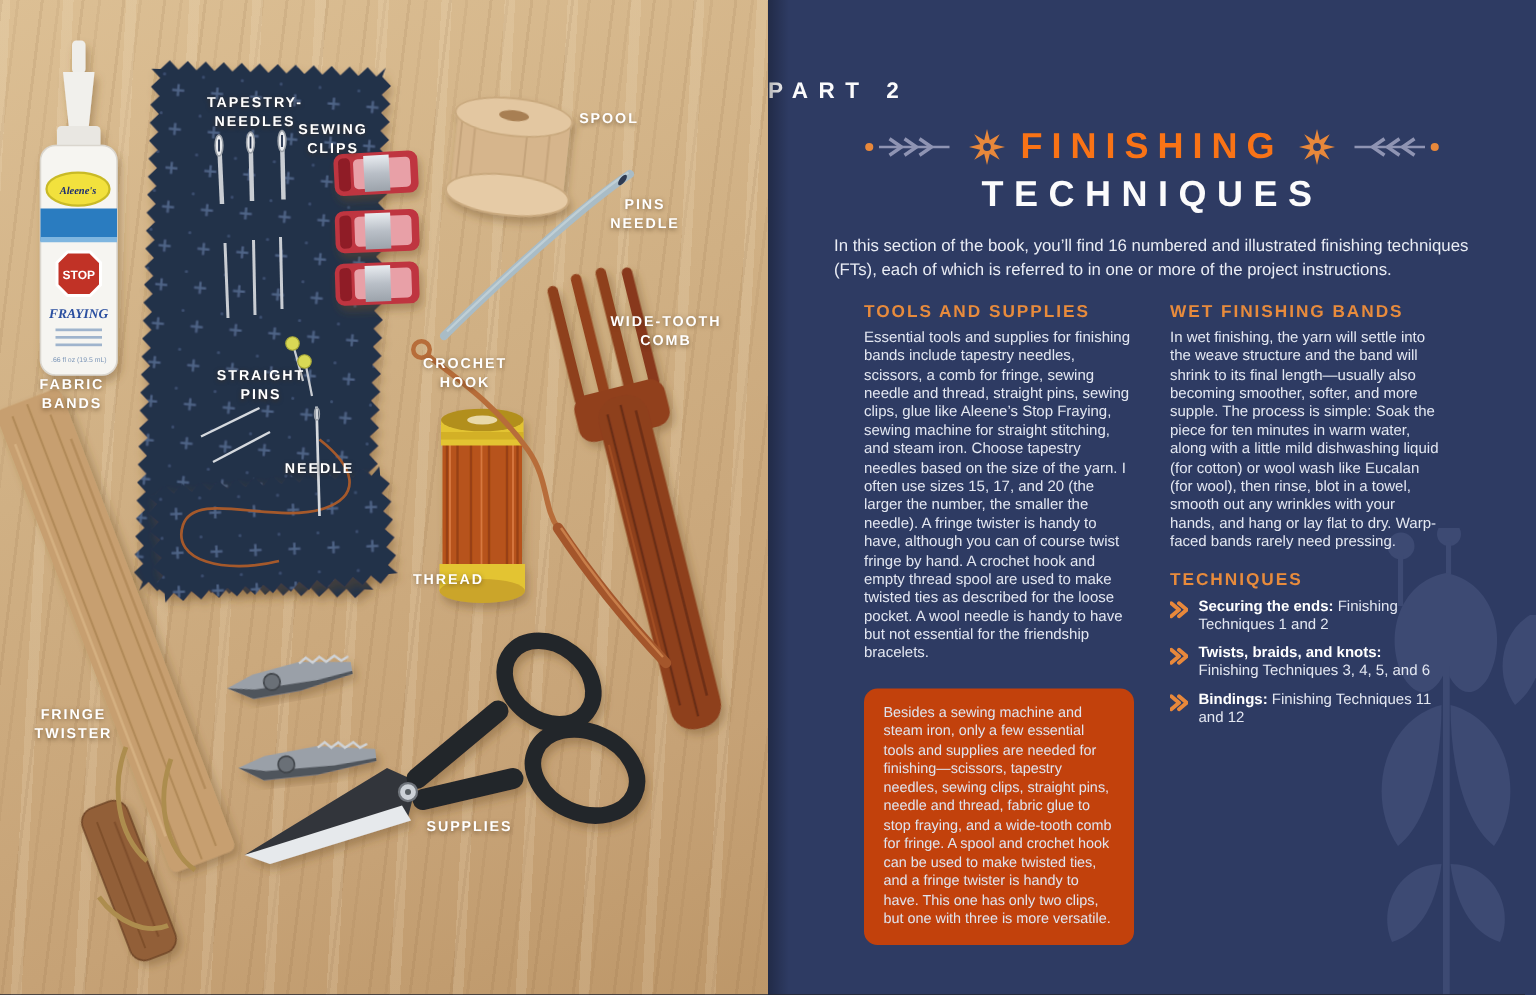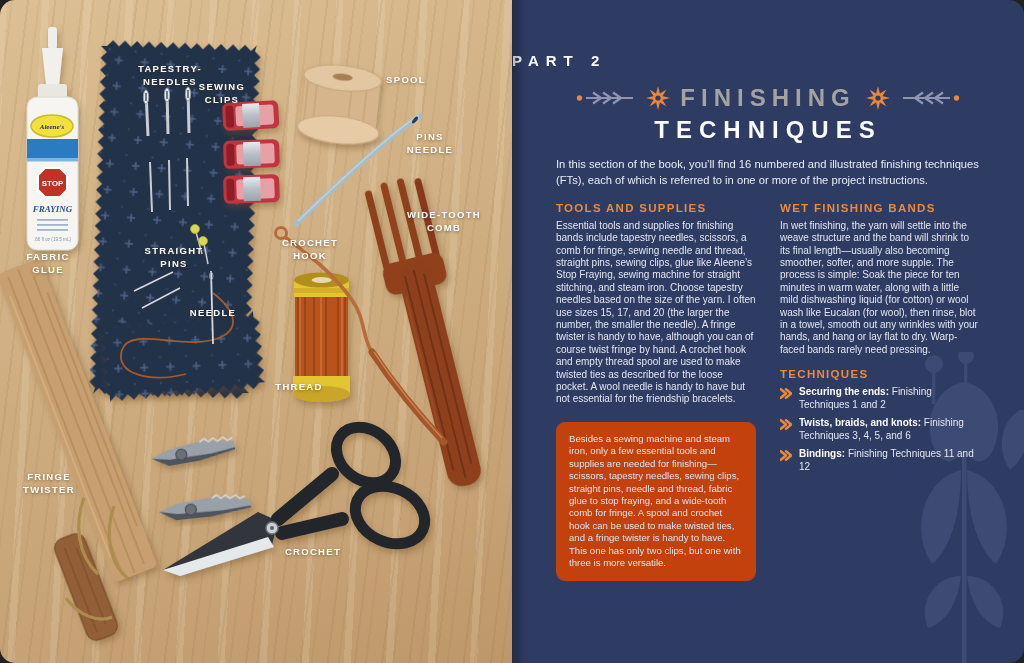--- a/index.html
+++ b/index.html
@@ -1,37 +1,37 @@
 <!DOCTYPE html>
 <html><head>
 <meta charset="utf-8">
 <style>
   html,body{margin:0;padding:0;background:#222;}
   #spread{position:relative;width:1024px;height:663px;overflow:hidden;display:flex;
-          font-family:"Liberation Sans",sans-serif;border-radius:15px;}
+          font-family:"Liberation Sans",sans-serif;}
   
   #photo{position:relative;width:512px;height:663px;overflow:hidden;
     background:
       repeating-linear-gradient(97deg, rgba(122,85,48,.10) 0 2px, rgba(0,0,0,0) 2px 11px, rgba(122,85,48,.07) 11px 13px, rgba(0,0,0,0) 13px 27px),
       repeating-linear-gradient(93deg, rgba(255,242,216,.15) 0 7px, rgba(0,0,0,0) 7px 42px),
       linear-gradient(160deg,#dcbf94 0%,#d0b084 40%,#c6a276 78%,#bd9769 100%);}
   #photo svg.tools{position:absolute;left:0;top:0;}
   .plabel{position:absolute;color:#fff;font-size:9.5px;font-weight:bold;letter-spacing:1.3px;
           line-height:1.4;text-align:center;text-shadow:0 1px 3px rgba(70,45,20,.55);z-index:5;}
   
   #page{position:relative;width:512px;height:663px;background:#2E3B63;color:#E6E9F2;overflow:hidden;}
   #page .content{position:relative;z-index:2;}
   #gutter{position:absolute;left:512px;top:0;width:14px;height:663px;z-index:6;
           background:linear-gradient(90deg,rgba(0,0,0,.28),rgba(0,0,0,0));pointer-events:none;}
   .part{margin-top:52px;color:#FBFBFC;font-size:15px;font-weight:bold;letter-spacing:7px;}
   .title-row{margin-top:16px;display:flex;align-items:center;justify-content:center;gap:9px;}
-  .title-line{color:#a3a3a3;font-size:24px;font-weight:600;letter-spacing:6px;line-height:1;white-space:nowrap;}
+  .title-line{color:#f97316;font-size:24px;font-weight:600;letter-spacing:6px;line-height:1;white-space:nowrap;}
   .title-line2{margin-top:7px;text-align:center;color:#FBFBFC;font-size:24px;font-weight:600;letter-spacing:7px;line-height:1;}
   .intro{margin:15px 44px 0;font-size:11.2px;line-height:1.42;color:#E9ECF4;}
-  .cols{display:flex;gap:24px;padding:0 44px;margin-top:13px;}
+  .cols{display:flex;gap:24px;padding:0 64px;margin-top:13px;}
   .col{width:200px;}
   .col h3{margin:0 0 6px;color:#E88B3C;font-size:11.5px;font-weight:bold;letter-spacing:1.3px;}
   .col p{margin:0 0 8px;font-size:10px;line-height:1.24;color:#E3E7F1;}
   .caption-box{margin-top:16px;background:#c2410c;border-radius:9px;padding:11px 13px;}
   .caption-box p{margin:0;font-size:9.6px;line-height:1.3;color:#DFE4EF;}
   .tech-h{margin-top:12px!important;}
   ul.tech{list-style:none;margin:2px 0 0;padding:0;}
   ul.tech li{display:flex;gap:7px;margin-bottom:6px;font-size:10px;line-height:1.26;color:#E3E7F1;}
   ul.tech li b{color:#FFFFFF;}
   ul.tech .bullet{flex:0 0 12px;margin-top:1px;}
@@ -241,24 +241,24 @@
     </svg>
 
     <div class="plabel" style="left:128px;top:62px;width:84px">TAPESTRY-NEEDLES</div>
     <div class="plabel" style="left:193px;top:80px;width:58px">SEWING CLIPS</div>
     <div class="plabel" style="left:372px;top:73px;width:68px">SPOOL</div>
     <div class="plabel" style="left:398px;top:130px;width:64px">PINS NEEDLE</div>
     <div class="plabel" style="left:401px;top:208px;width:86px">WIDE-TOOTH COMB</div>
     <div class="plabel" style="left:276px;top:236px;width:68px">CROCHET HOOK</div>
     <div class="plabel" style="left:140px;top:244px;width:68px">STRAIGHT PINS</div>
     <div class="plabel" style="left:184px;top:306px;width:58px">NEEDLE</div>
-    <div class="plabel" style="left:14px;top:250px;width:68px">FABRIC GLUE</div>
+    <div class="plabel" style="left:14px;top:250px;width:68px">FABRIC BANDS</div>
     <div class="plabel" style="left:273px;top:380px;width:52px">THREAD</div>
     <div class="plabel" style="left:12px;top:470px;width:74px">FRINGE TWISTER</div>
-    <div class="plabel" style="left:280px;top:545px;width:66px">CROCHET</div>
+    <div class="plabel" style="left:280px;top:545px;width:66px">SUPPLIES</div>
   </div>
 
   <div id="gutter"></div>
 
   <div id="page">
 
     <svg class="flower-bg" width="132" height="311" viewBox="0 0 132 311">
       <g fill="#3D4A73">
         <circle cx="34" cy="12" r="9"></circle>
           <rect x="32" y="18" width="3.4" height="34"></rect>

